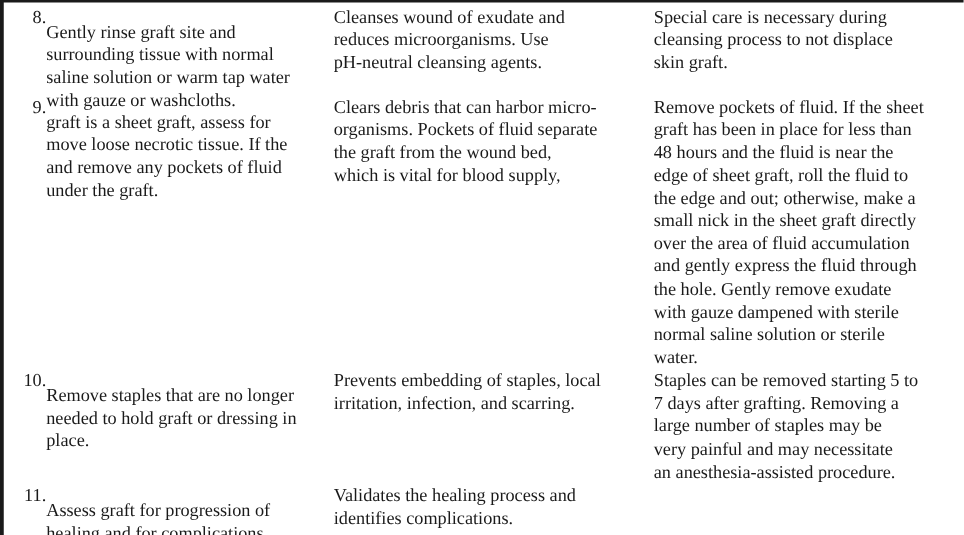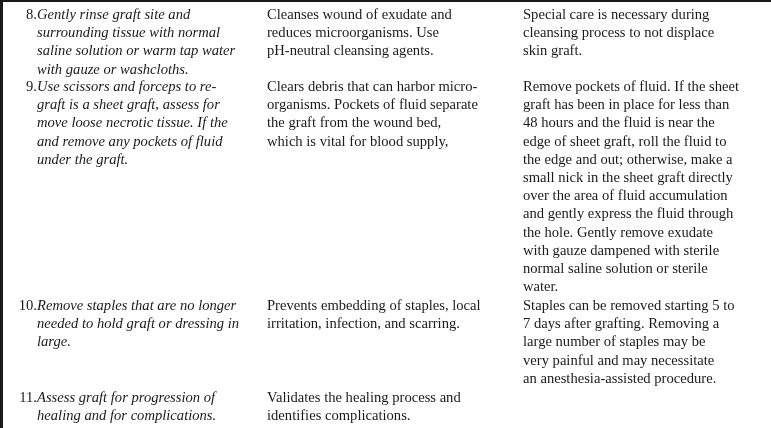--- a/index.html
+++ b/index.html
@@ -12,21 +12,21 @@
       position: absolute; left: 0; top: 0; width: 771px; height: 428px;
       border-top: 2px solid #1a1a1a; border-left: 3px solid #1a1a1a;
       box-sizing: border-box;
     }
     .row { position: absolute; left: 0; width: 771px; }
     .cell { position: absolute; top: 0; line-height: 18.2px; }
     .c1 { left: 17px; width: 240px; }
     .c2 { left: 267px; width: 245px; }
     .c3 { left: 523px; width: 248px; }
     .num { position: absolute; left: 0; top: 0; width: 20px; text-align: right; }
-    .steptext { position: absolute; left: 20px; top: 0; width: 220px; font-style: italic; }
+    .steptext { position: absolute; left: 20px; top: 12px; width: 220px; }
     .hang { padding-left: 12px; text-indent: -12px; font-family: Liberation Serif, serif; }
     .line { display: block; white-space: nowrap; }
   </style>
 </head>
 <body>
 
 <div class="frame"></div>
 
 <div class="row" style="top:5px;">
   <div class="cell c1">
@@ -47,21 +47,20 @@
     <span class="line">Special care is necessary during</span>
     <span class="line">cleansing process to not displace</span>
     <span class="line">skin graft.</span>
   </div>
 </div>
 
 <div class="row" style="top:77px;">
   <div class="cell c1">
     <span class="num">9.</span>
     <div class="steptext">
-      <span class="line">Use scissors and forceps to re-</span>
       <span class="line">graft is a sheet graft, assess for</span>
       <span class="line">move loose necrotic tissue. If the</span>
       <span class="line">and remove any pockets of fluid</span>
       <span class="line">under the graft.</span>
     </div>
   </div>
   <div class="cell c2 hang">
     <span class="line">Clears debris that can harbor micro-</span>
     <span class="line">organisms. Pockets of fluid separate</span>
     <span class="line">the graft from the wound bed,</span>
@@ -82,21 +81,21 @@
     <span class="line">water.</span>
   </div>
 </div>
 
 <div class="row" style="top:296px;">
   <div class="cell c1">
     <span class="num">10.</span>
     <div class="steptext">
       <span class="line">Remove staples that are no longer</span>
       <span class="line">needed to hold graft or dressing in</span>
-      <span class="line">large.</span>
+      <span class="line">place.</span>
     </div>
   </div>
   <div class="cell c2 hang">
     <span class="line">Prevents embedding of staples, local</span>
     <span class="line">irritation, infection, and scarring.</span>
   </div>
   <div class="cell c3 hang">
     <span class="line">Staples can be removed starting 5 to</span>
     <span class="line">7 days after grafting. Removing a</span>
     <span class="line">large number of staples may be</span>

